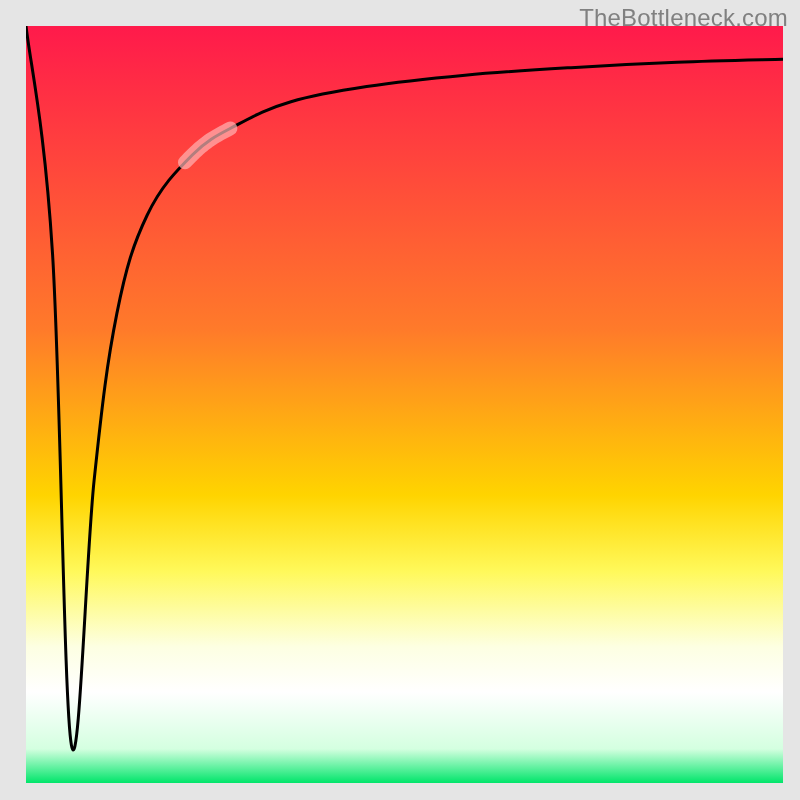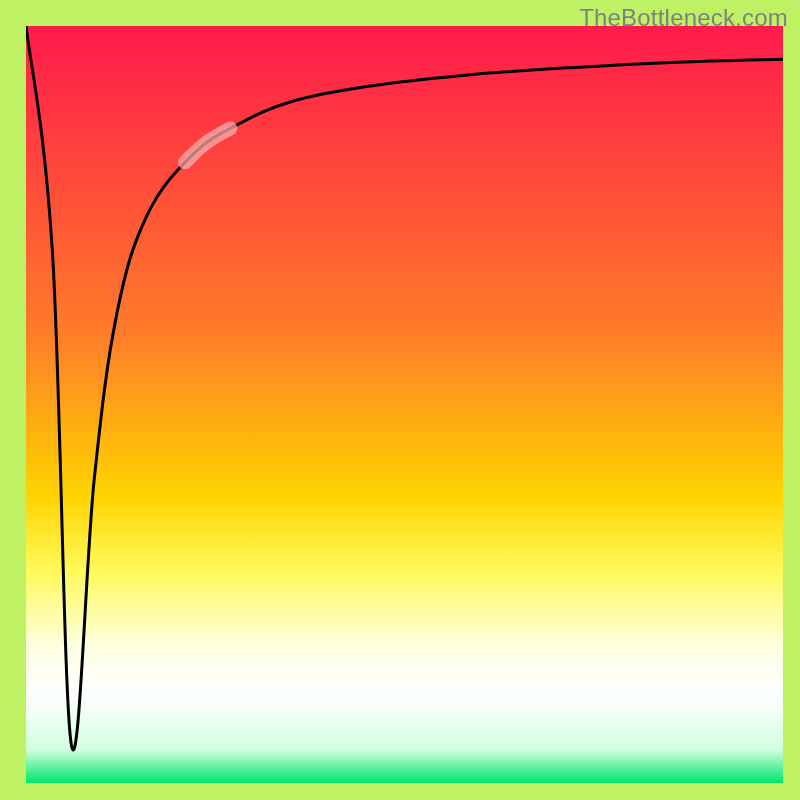--- a/index.html
+++ b/index.html
@@ -8,21 +8,21 @@
     width: 800px;
     height: 800px;
     background: #000;
     overflow: hidden;
     font-family: Arial, Helvetica, sans-serif;
   }
   .chart-wrap {
     position: relative;
     width: 800px;
     height: 800px;
-    background: #bef264;
+    background: #e5e5e5;
   }
   .plot-area {
     position: absolute;
     left: 26px;
     top: 26px;
     width: 757px;
     height: 757px;
     overflow: hidden;
   }
   .watermark {

